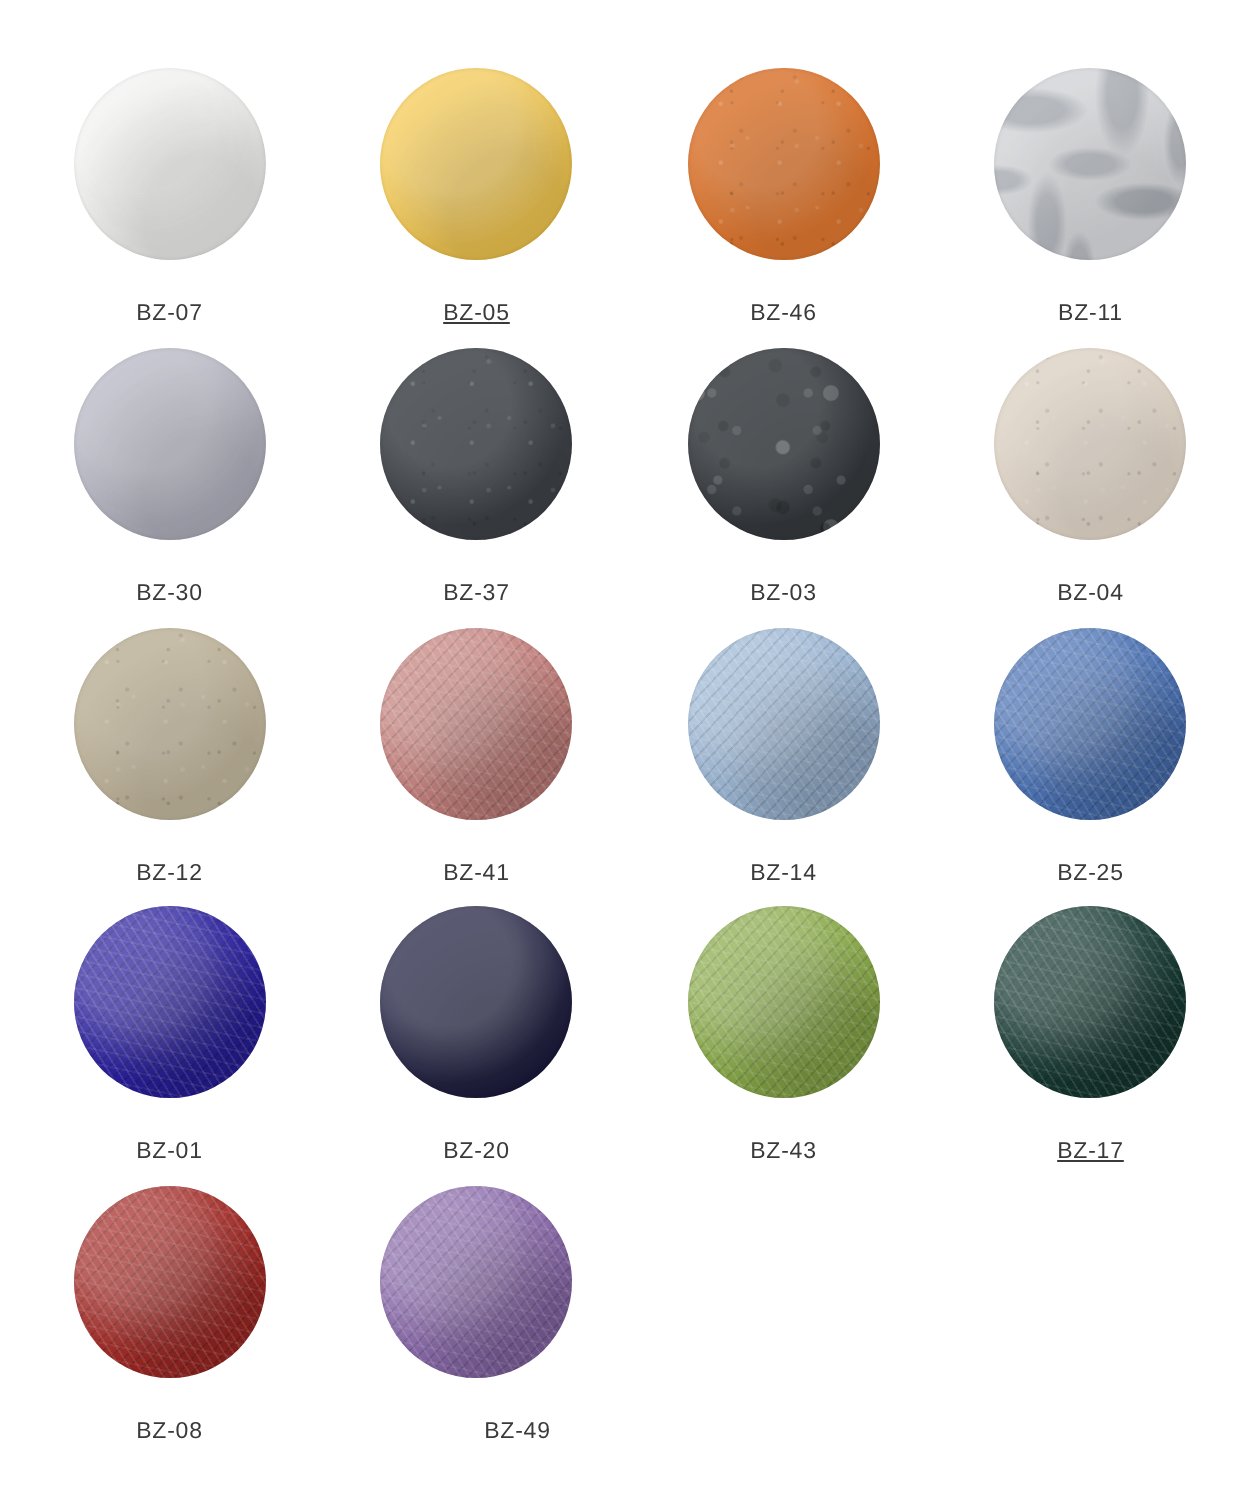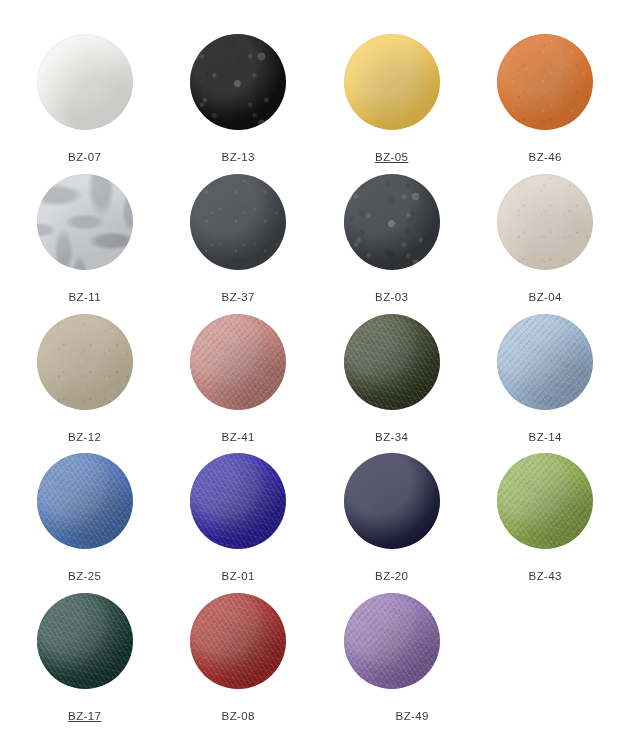--- a/index.html
+++ b/index.html
@@ -135,30 +135,20 @@
         <div class="swatch-disc" style="background-color: rgb(243, 243, 241);">
           <div class="tex tex-smooth"></div>
           <div class="swatch-shade"></div>
           <div class="swatch-edge"></div>
         </div>
       </div>
       <div class="swatch-label" style="color: rgb(58, 58, 58);">BZ-07</div>
     </div>
     <div class="swatch-cell">
       <div class="swatch-disc-wrap">
-        <div class="swatch-disc" style="background-color: rgb(16, 16, 16);">
-          <div class="tex tex-speckle"></div>
-          <div class="swatch-shade"></div>
-          <div class="swatch-edge"></div>
-        </div>
-      </div>
-      <div class="swatch-label" style="color: rgb(58, 58, 58);">BZ-13</div>
-    </div>
-    <div class="swatch-cell">
-      <div class="swatch-disc-wrap">
         <div class="swatch-disc" style="background-color: rgb(245, 201, 79);">
           <div class="tex tex-smooth"></div>
           <div class="swatch-shade"></div>
           <div class="swatch-edge"></div>
         </div>
       </div>
       <div class="swatch-label" style="color: rgb(58, 58, 58); text-decoration: underline;">BZ-05</div>
     </div>
     <div class="swatch-cell">
       <div class="swatch-disc-wrap">
@@ -175,20 +165,30 @@
         <div class="swatch-disc" style="background-color: rgb(211, 213, 216);">
           <div class="tex tex-marble"></div>
           <div class="swatch-shade"></div>
           <div class="swatch-edge"></div>
         </div>
       </div>
       <div class="swatch-label" style="color: rgb(58, 58, 58);">BZ-11</div>
     </div>
     <div class="swatch-cell">
       <div class="swatch-disc-wrap">
+        <div class="swatch-disc" style="background-color: rgb(179, 180, 193);">
+          <div class="tex tex-smooth"></div>
+          <div class="swatch-shade"></div>
+          <div class="swatch-edge"></div>
+        </div>
+      </div>
+      <div class="swatch-label" style="color: rgb(58, 58, 58);">BZ-30</div>
+    </div>
+    <div class="swatch-cell">
+      <div class="swatch-disc-wrap">
         <div class="swatch-disc" style="background-color: rgb(60, 64, 69);">
           <div class="tex tex-grain"></div>
           <div class="swatch-shade"></div>
           <div class="swatch-edge"></div>
         </div>
       </div>
       <div class="swatch-label" style="color: rgb(58, 58, 58);">BZ-37</div>
     </div>
     <div class="swatch-cell">
       <div class="swatch-disc-wrap">
@@ -222,30 +222,20 @@
     </div>
     <div class="swatch-cell">
       <div class="swatch-disc-wrap">
         <div class="swatch-disc" style="background-color: rgb(196, 128, 124);">
           <div class="tex tex-fiber"></div>
           <div class="swatch-shade"></div>
           <div class="swatch-edge"></div>
         </div>
       </div>
       <div class="swatch-label" style="color: rgb(58, 58, 58);">BZ-41</div>
-    </div>
-    <div class="swatch-cell">
-      <div class="swatch-disc-wrap">
-        <div class="swatch-disc" style="background-color: rgb(51, 58, 34);">
-          <div class="tex tex-fiber"></div>
-          <div class="swatch-shade"></div>
-          <div class="swatch-edge"></div>
-        </div>
-      </div>
-      <div class="swatch-label" style="color: rgb(58, 58, 58);">BZ-34</div>
     </div>
     <div class="swatch-cell">
       <div class="swatch-disc-wrap">
         <div class="swatch-disc" style="background-color: rgb(155, 182, 212);">
           <div class="tex tex-fiber"></div>
           <div class="swatch-shade"></div>
           <div class="swatch-edge"></div>
         </div>
       </div>
       <div class="swatch-label" style="color: rgb(58, 58, 58);">BZ-14</div>

